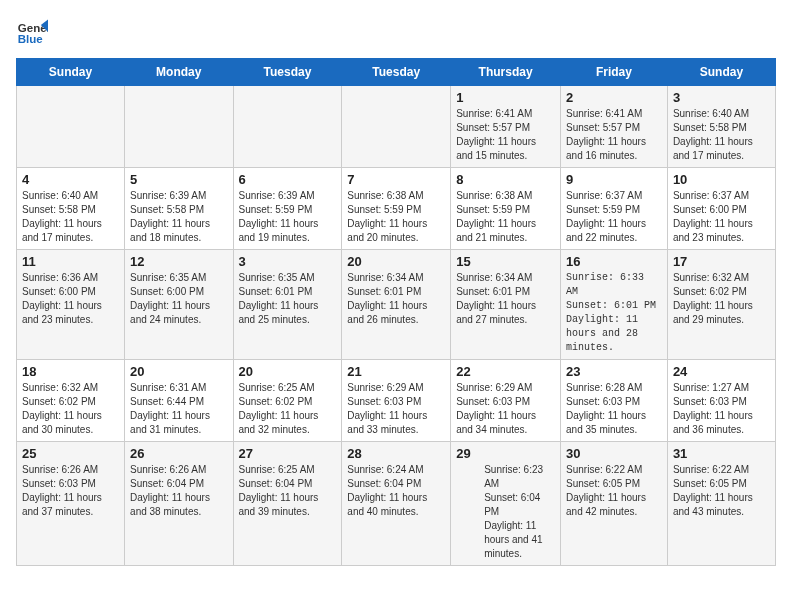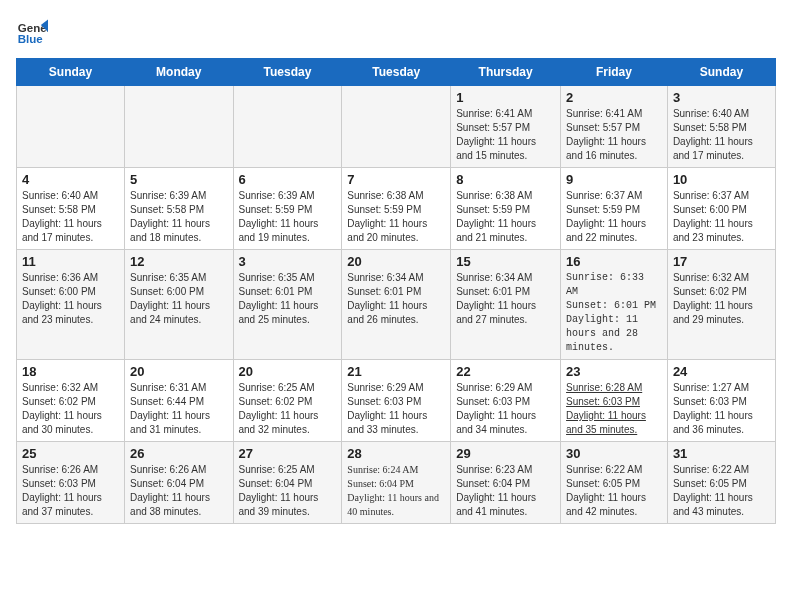--- a/index.html
+++ b/index.html
@@ -263,21 +263,21 @@
 Daylight: 11 hours and 33 minutes.</div>
         </td>
         <td>
           <div class="day-number">22</div>
           <div class="day-info" style="white-space: pre-line;">Sunrise: 6:29 AM
 Sunset: 6:03 PM
 Daylight: 11 hours and 34 minutes.</div>
         </td>
         <td>
           <div class="day-number">23</div>
-          <div class="day-info" style="white-space: pre-line; text-decoration: underline;">Sunrise: 6:28 AM
+          <div class="day-info" style="white-space: pre-line;">Sunrise: 6:28 AM
 Sunset: 6:03 PM
 Daylight: 11 hours and 35 minutes.</div>
         </td>
         <td>
           <div class="day-number">24</div>
           <div class="day-info" style="white-space: pre-line;">Sunrise: 1:27 AM
 Sunset: 6:03 PM
 Daylight: 11 hours and 36 minutes.</div>
         </td>
       </tr>
@@ -295,27 +295,27 @@
 Daylight: 11 hours and 38 minutes.</div>
         </td>
         <td>
           <div class="day-number">27</div>
           <div class="day-info" style="white-space: pre-line;">Sunrise: 6:25 AM
 Sunset: 6:04 PM
 Daylight: 11 hours and 39 minutes.</div>
         </td>
         <td>
           <div class="day-number">28</div>
-          <div class="day-info" style="white-space: pre-line; font-family: Liberation Serif, serif;">Sunrise: 6:24 AM
+          <div class="day-info" style="white-space: pre-line;">Sunrise: 6:24 AM
 Sunset: 6:04 PM
 Daylight: 11 hours and 40 minutes.</div>
         </td>
         <td>
           <div class="day-number">29</div>
-          <div class="day-info" style="white-space: pre-line;">Sunrise: 6:23 AM
+          <div class="day-info" style="white-space: pre-line; margin-left: 28px;">Sunrise: 6:23 AM
 Sunset: 6:04 PM
 Daylight: 11 hours and 41 minutes.</div>
         </td>
         <td>
           <div class="day-number">30</div>
           <div class="day-info" style="white-space: pre-line;">Sunrise: 6:22 AM
 Sunset: 6:05 PM
 Daylight: 11 hours and 42 minutes.</div>
         </td>
         <td>

